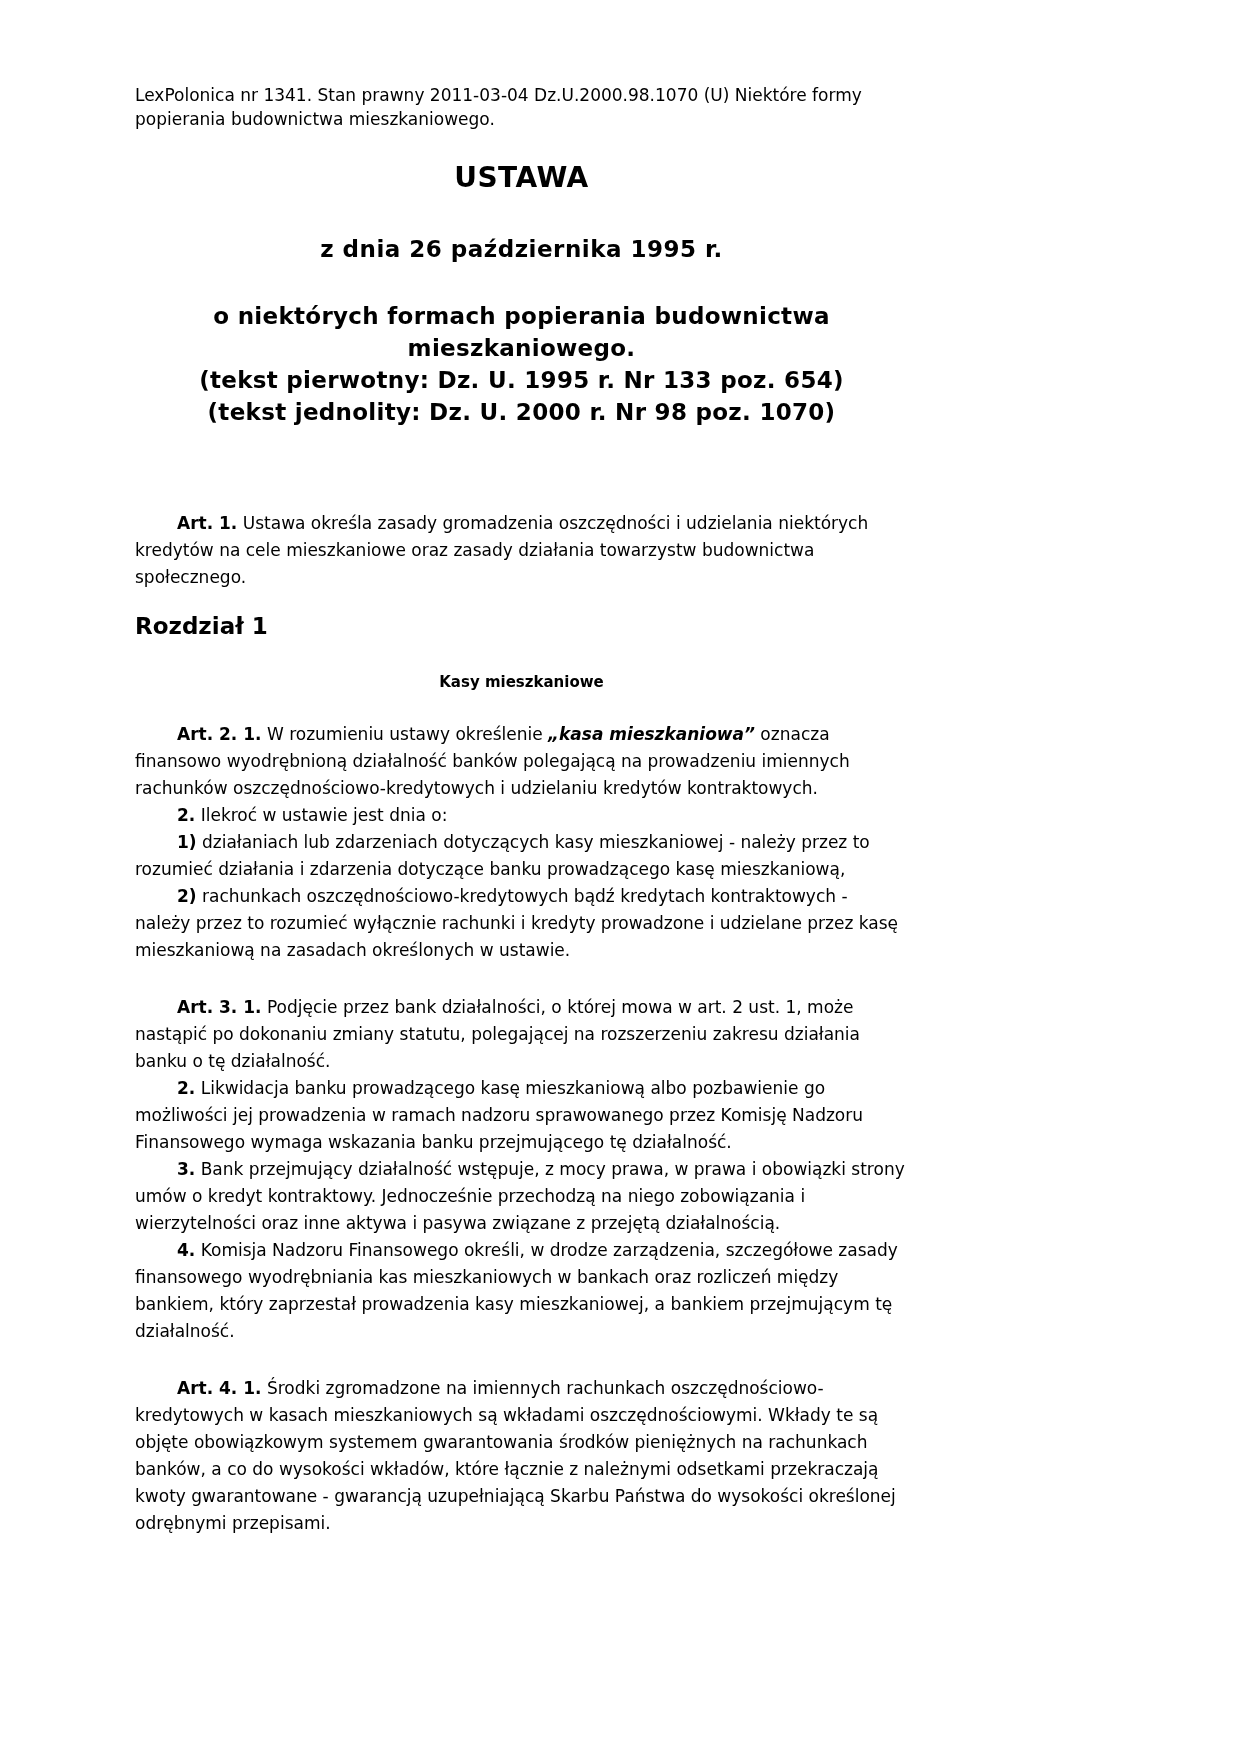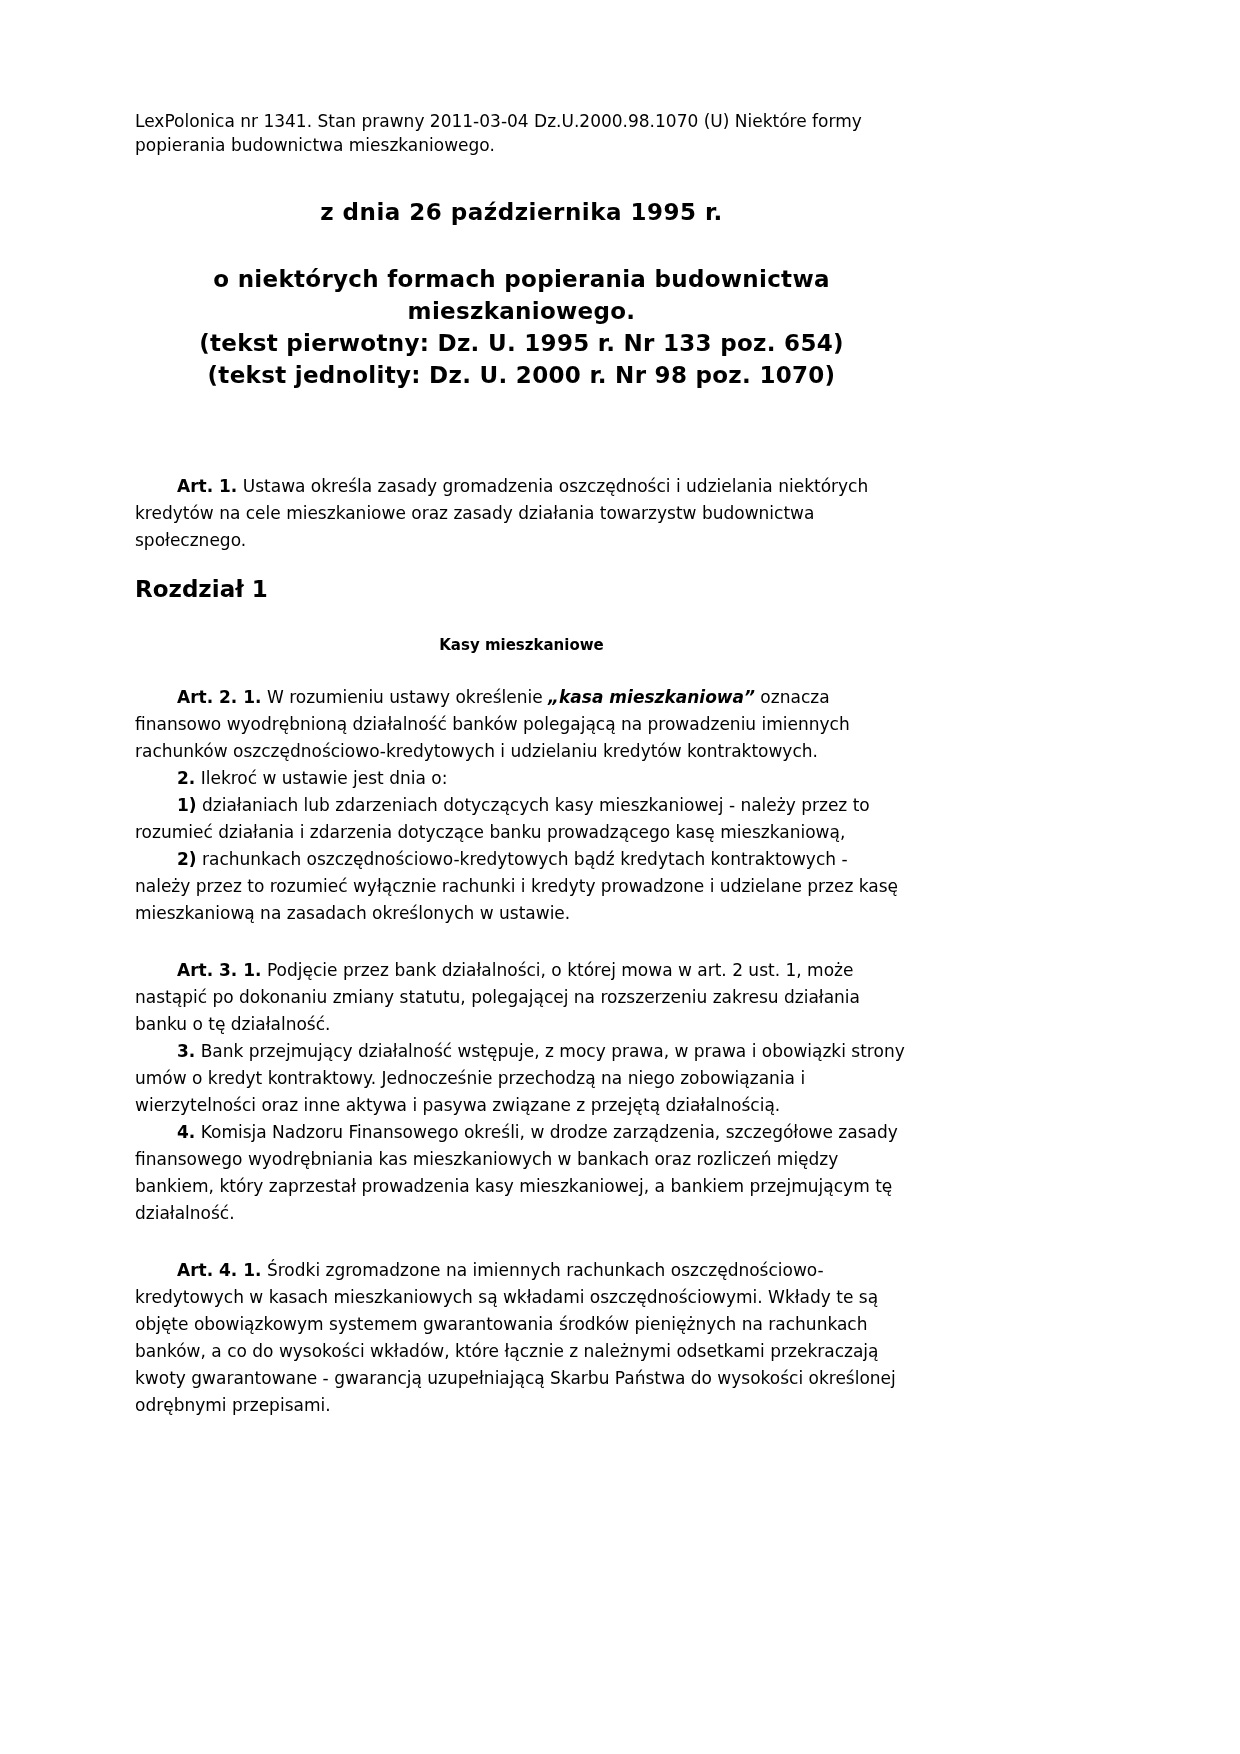--- a/index.html
+++ b/index.html
@@ -4,21 +4,21 @@
 <style>
   html, body {
     margin: 0;
     padding: 0;
     background: #ffffff;
   }
   .page {
     width: 1044px;
     min-height: 1754px;
     box-sizing: border-box;
-    padding: 109px 136px 120px 135px;
+    padding: 83px 136px 120px 135px;
     background: #ffffff;
     color: #000000;
     font-family: "DejaVu Sans", "Liberation Sans", sans-serif;
   }
   .meta {
     font-size: 17px;
     line-height: 24px;
     margin: 0;
   }
   .h-act {
@@ -73,20 +73,21 @@
     margin: 34px 0 30px 0;
   }
 </style>
 </head>
 <body>
 
 <div class="page">
 
   <p class="meta">LexPolonica nr 1341. Stan prawny 2011-03-04 Dz.U.2000.98.1070 (U) Niektóre formy popierania budownictwa mieszkaniowego.</p>
 
+  <h1 class="h-act">USTAWA</h1>
 
   <h2 class="h-date">z dnia 26 października 1995 r.</h2>
 
   <h2 class="h-subject"><span>o niektórych formach popierania budownictwa</span><br>
     <span>mieszkaniowego.</span><br>
     <span>(tekst pierwotny: Dz. U. 1995 r. Nr 133 poz. 654)</span><br>
     <span>(tekst jednolity: Dz. U. 2000 r. Nr 98 poz. 1070)</span></h2>
 
   <div class="art art-first">
     <p class="p"><span class="b">Art. 1.</span>
@@ -106,20 +107,22 @@
       <span>Ilekroć w ustawie jest dnia o:</span></p>
     <p class="p"><span class="b">1)</span>
       <span>działaniach lub zdarzeniach dotyczących kasy mieszkaniowej - należy przez to rozumieć działania i zdarzenia dotyczące banku prowadzącego kasę mieszkaniową,</span></p>
     <p class="p"><span class="b">2)</span>
       <span>rachunkach oszczędnościowo-kredytowych bądź kredytach kontraktowych - należy przez to rozumieć wyłącznie rachunki i kredyty prowadzone i udzielane przez kasę mieszkaniową na zasadach określonych w ustawie.</span></p>
   </div>
 
   <div class="art art-gap">
     <p class="p"><span class="b">Art. 3. 1.</span>
       <span>Podjęcie przez bank działalności, o której mowa w art. 2 ust. 1, może nastąpić po dokonaniu zmiany statutu, polegającej na rozszerzeniu zakresu działania banku o tę działalność.</span></p>
+    <p class="p"><span class="b">2.</span>
+      <span>Likwidacja banku prowadzącego kasę mieszkaniową albo pozbawienie go możliwości jej prowadzenia w ramach nadzoru sprawowanego przez Komisję Nadzoru Finansowego wymaga wskazania banku przejmującego tę działalność.</span></p>
     <p class="p"><span class="b">3.</span>
       <span>Bank przejmujący działalność wstępuje, z mocy prawa, w prawa i obowiązki strony umów o kredyt kontraktowy. Jednocześnie przechodzą na niego zobowiązania i wierzytelności oraz inne aktywa i pasywa związane z przejętą działalnością.</span></p>
     <p class="p"><span class="b">4.</span>
       <span>Komisja Nadzoru Finansowego określi, w drodze zarządzenia, szczegółowe zasady finansowego wyodrębniania kas mieszkaniowych w bankach oraz rozliczeń między bankiem, który zaprzestał prowadzenia kasy mieszkaniowej, a bankiem przejmującym tę działalność.</span></p>
   </div>
 
   <div class="art art-gap">
     <p class="p"><span class="b">Art. 4. 1.</span>
       <span>Środki zgromadzone na imiennych rachunkach oszczędnościowo-kredytowych w kasach mieszkaniowych są wkładami oszczędnościowymi. Wkłady te są objęte obowiązkowym systemem gwarantowania środków pieniężnych na rachunkach banków, a co do wysokości wkładów, które łącznie z należnymi odsetkami przekraczają kwoty gwarantowane - gwarancją uzupełniającą Skarbu Państwa do wysokości określonej odrębnymi przepisami.</span></p>
   </div>

